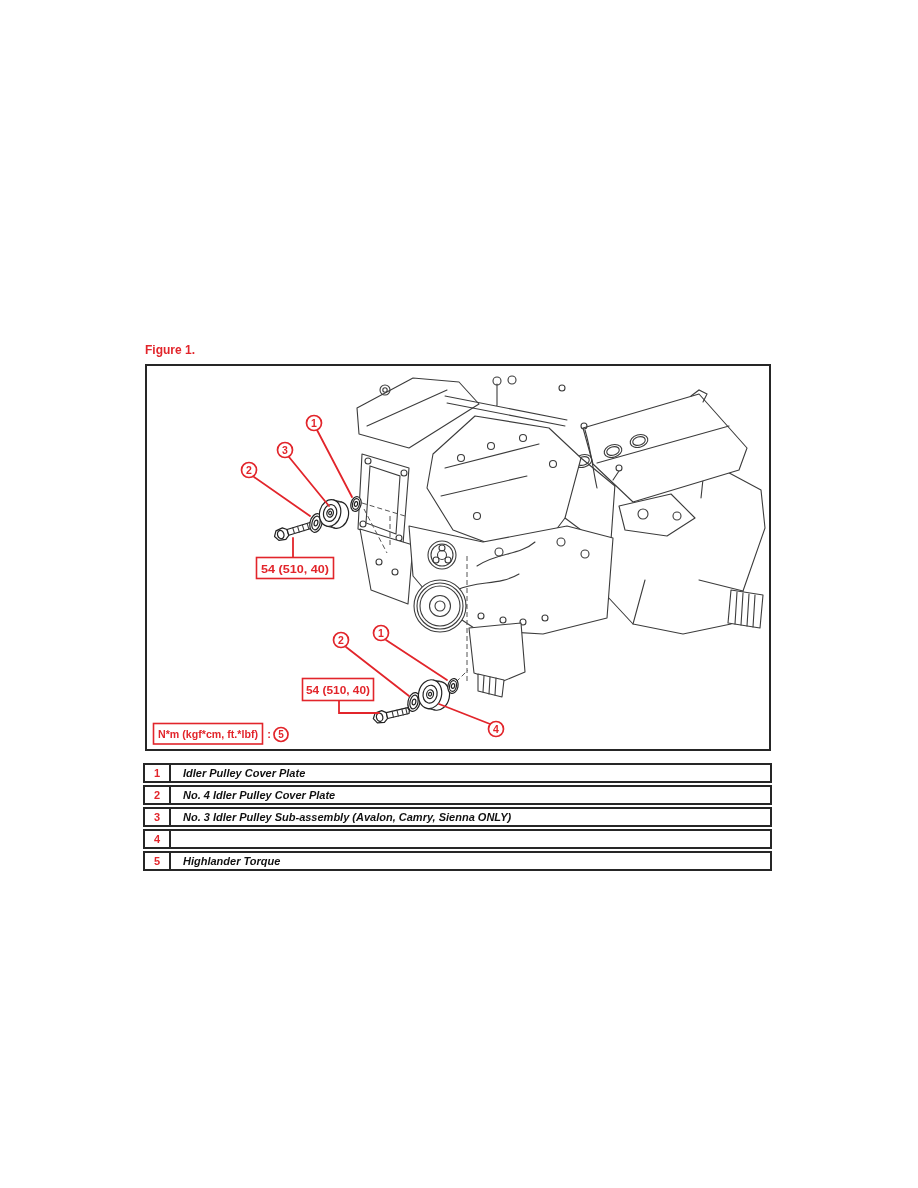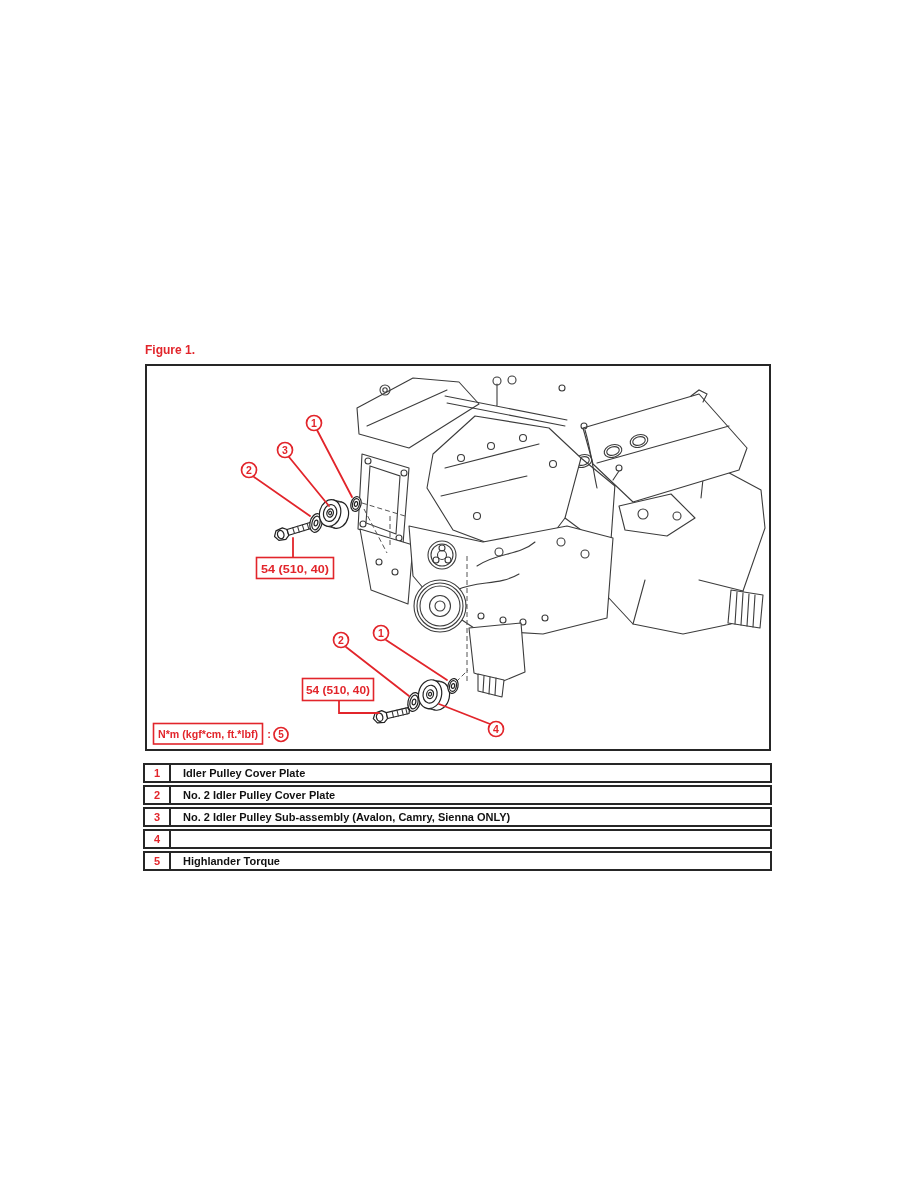--- a/index.html
+++ b/index.html
@@ -35,20 +35,21 @@
     width:26px;flex:0 0 26px;
     border-right:2px solid #262626;
     display:flex;align-items:center;justify-content:center;
     color:#e2252b;font-size:11px;font-weight:bold;
   }
   .legend-desc{
     display:flex;align-items:center;
     padding-left:12px;
     color:#111111;font-size:11px;font-weight:bold;
     white-space:nowrap;
+    font-style:italic;
   }
   
   .eng{stroke:#3c3c3c;stroke-width:1.1;fill:#ffffff;stroke-linejoin:round;stroke-linecap:round;}
   .engl{stroke:#3c3c3c;stroke-width:1.1;fill:none;stroke-linecap:round;}
   .dash{stroke:#555555;stroke-width:1;fill:none;stroke-dasharray:5 3;}
   .part{stroke:#222222;stroke-width:1.2;fill:#ffffff;stroke-linejoin:round;}
   .red-line{stroke:#e2252b;stroke-width:1.8;fill:none;stroke-linecap:round;}
   .red-box{stroke:#e2252b;stroke-width:1.6;fill:#ffffff;}
   .red-circ{stroke:#e2252b;stroke-width:1.7;fill:#ffffff;}
   .red-text{fill:#e2252b;font-weight:bold;}
@@ -248,25 +249,25 @@
     </svg>
   </div>
 
   <div class="legend">
     <div class="legend-row">
       <div class="legend-num">1</div>
       <div class="legend-desc">Idler Pulley Cover Plate</div>
     </div>
     <div class="legend-row">
       <div class="legend-num">2</div>
-      <div class="legend-desc">No. 2 Idler Pulley Cover Plate</div>
+      <div class="legend-desc">No. 4 Idler Pulley Cover Plate</div>
     </div>
     <div class="legend-row">
       <div class="legend-num">3</div>
-      <div class="legend-desc">No. 2 Idler Pulley Sub-assembly (Avalon, Camry, Sienna ONLY)</div>
+      <div class="legend-desc">No. 3 Idler Pulley Sub-assembly (Avalon, Camry, Sienna ONLY)</div>
     </div>
     <div class="legend-row">
       <div class="legend-num">4</div>
     </div>
     <div class="legend-row">
       <div class="legend-num">5</div>
       <div class="legend-desc">Highlander Torque</div>
     </div>
   </div>
 

